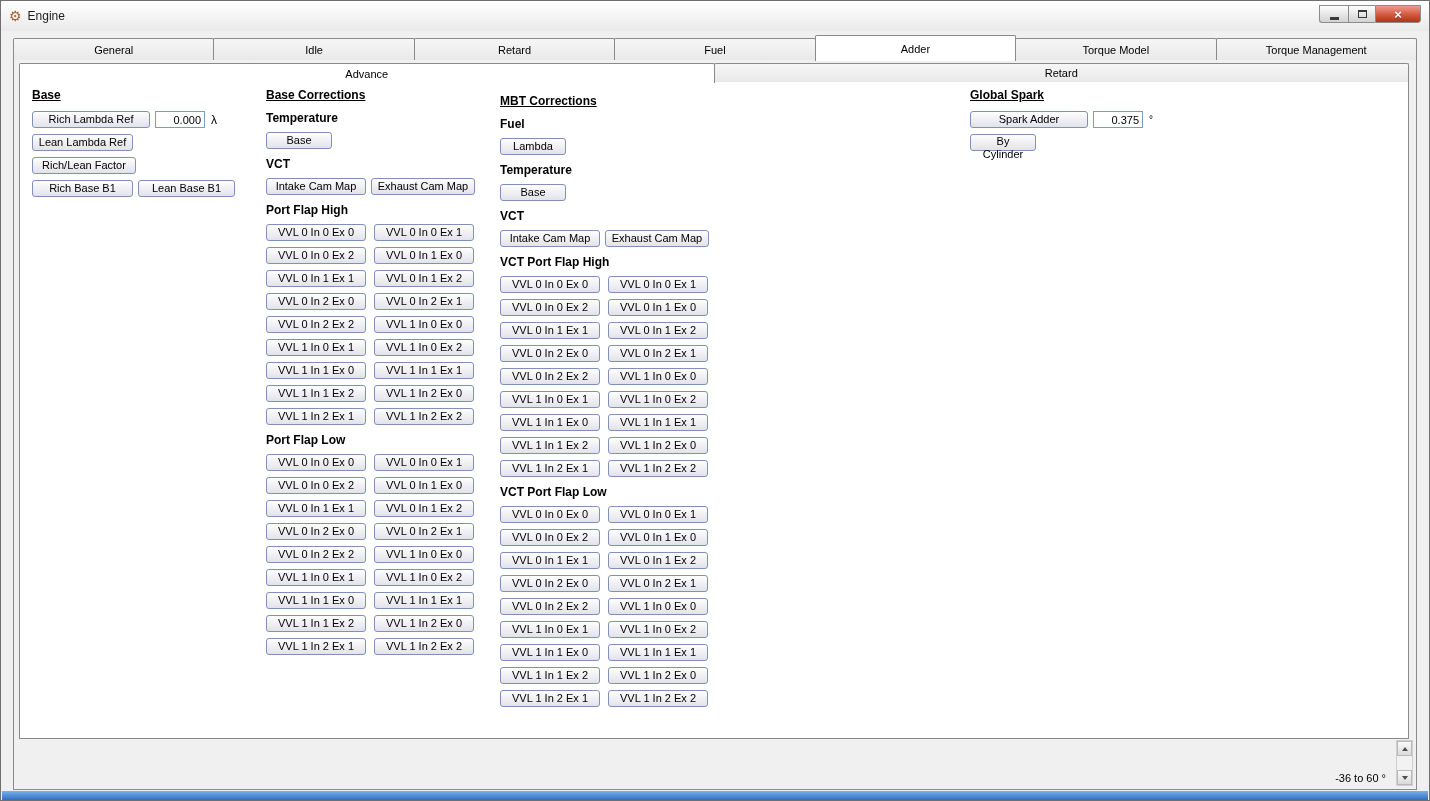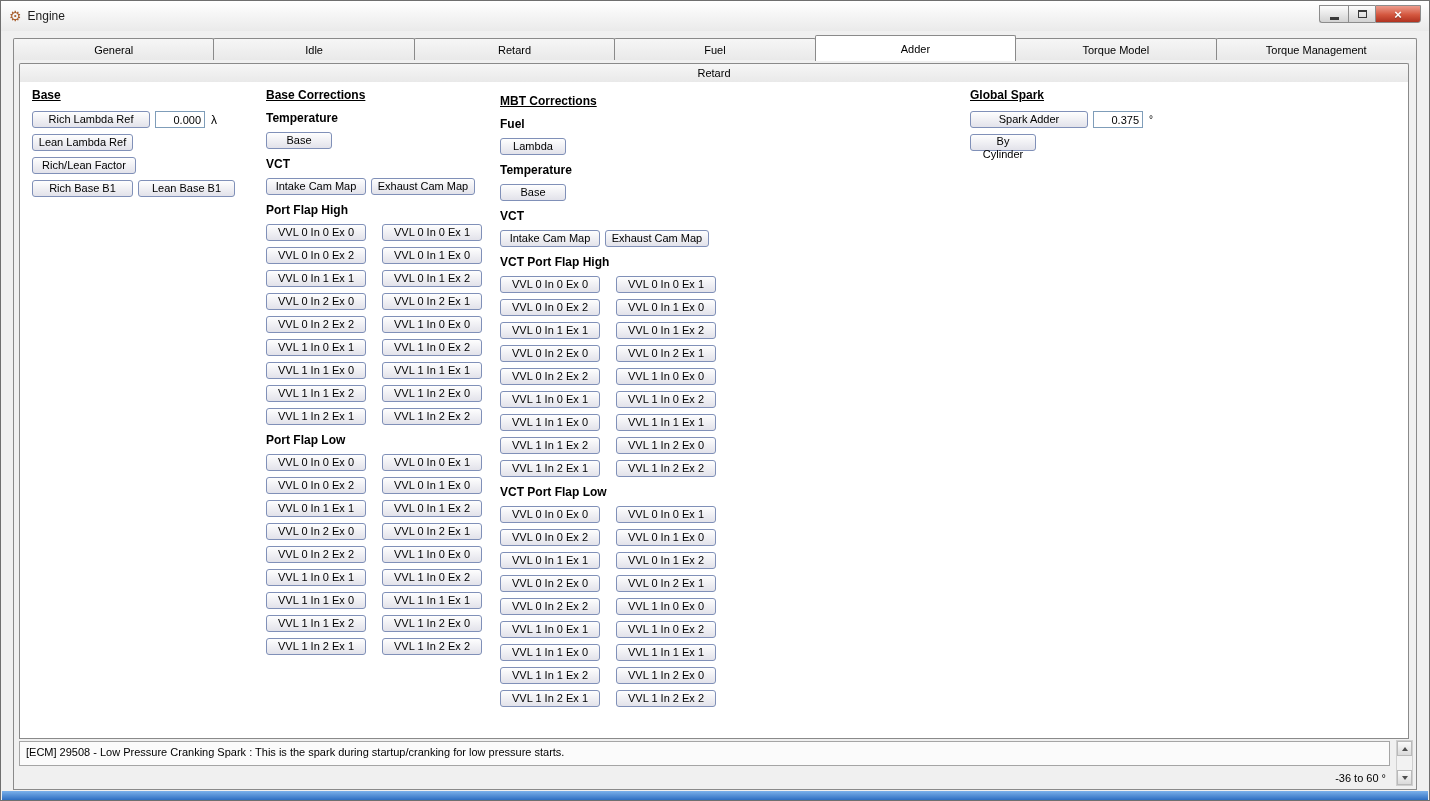--- a/index.html
+++ b/index.html
@@ -58,21 +58,21 @@
   .section-title { font-size:12px; font-weight:bold; text-decoration:underline;
                    margin-bottom:9px; color:#000; }
   .sub-title { font-size:12px; font-weight:bold; margin:8px 0 7px; color:#000; }
   .row { display:flex; align-items:center; gap:5px; margin-bottom:6px; }
 
   button { font-family:inherit; }
   .btn { height:17px; font-size:11px; line-height:13px; border:1px solid #8090b8;
          border-radius:3px; color:#000; padding:0 4px;
          background:linear-gradient(#fefefe,#f0f0f4 50%,#e2e2ea); }
   .vvl-btn { width:100px; padding:0; }
-  .vvl-grid { display:grid; grid-template-columns:100px 100px; gap:6px 16px;
+  .vvl-grid { display:grid; grid-template-columns:100px 100px; gap:6px 8px;
               margin-bottom:6px; }
   .w50{width:50px} .w66{width:66px} .w96{width:96px} .w97{width:97px}
   .w100{width:100px} .w101{width:101px} .w104{width:104px} .w118{width:118px}
 
   .field { height:17px; border:1px solid #7f9db9; background:#fff; font-size:11px;
            font-family:inherit; text-align:right; padding:0 3px; }
   .unit { font-size:12px; color:#000; margin-left:1px; }
   .unit-deg { font-size:10px; vertical-align:top; }
 
   
@@ -120,20 +120,21 @@
     <div class="tab">Retard</div>
     <div class="tab">Fuel</div>
     <div class="tab active">Adder</div>
     <div class="tab">Torque Model</div>
     <div class="tab">Torque Management</div>
   </div>
 
   <div class="main-page">
 
     <div class="subtab-strip">
+      <div class="subtab active">Advance</div>
       <div class="subtab">Retard</div>
     </div>
 
     <div class="content">
 
       <div class="col col-base">
         <div class="section-title">Base</div>
         <div class="row">
           <button class="btn w118">Rich Lambda Ref</button>
           <input class="field w50" value="0.000" style="">
@@ -273,23 +274,20 @@
           <input class="field w50" value="0.375" style="">
           <span class="unit unit-deg">°</span>
         </div>
         <div class="row">
             <button class="btn w66">By Cylinder</button>
           </div>
       </div>
 
     </div>
 
-    <div class="help-box">
-      <span>[ECM] 29508 - Low Pressure Cranking Spark : This is the spark during startup/cranking for low pressure starts.</span>
-    </div>
     <div class="range-text">-36 to 60 °</div>
     <div class="mini-scrollbar">
       <div class="sb-btn">
           <span class="tri-up"></span>
         </div>
       <div class="sb-btn">
           <span class="tri-down"></span>
         </div>
     </div>
 

